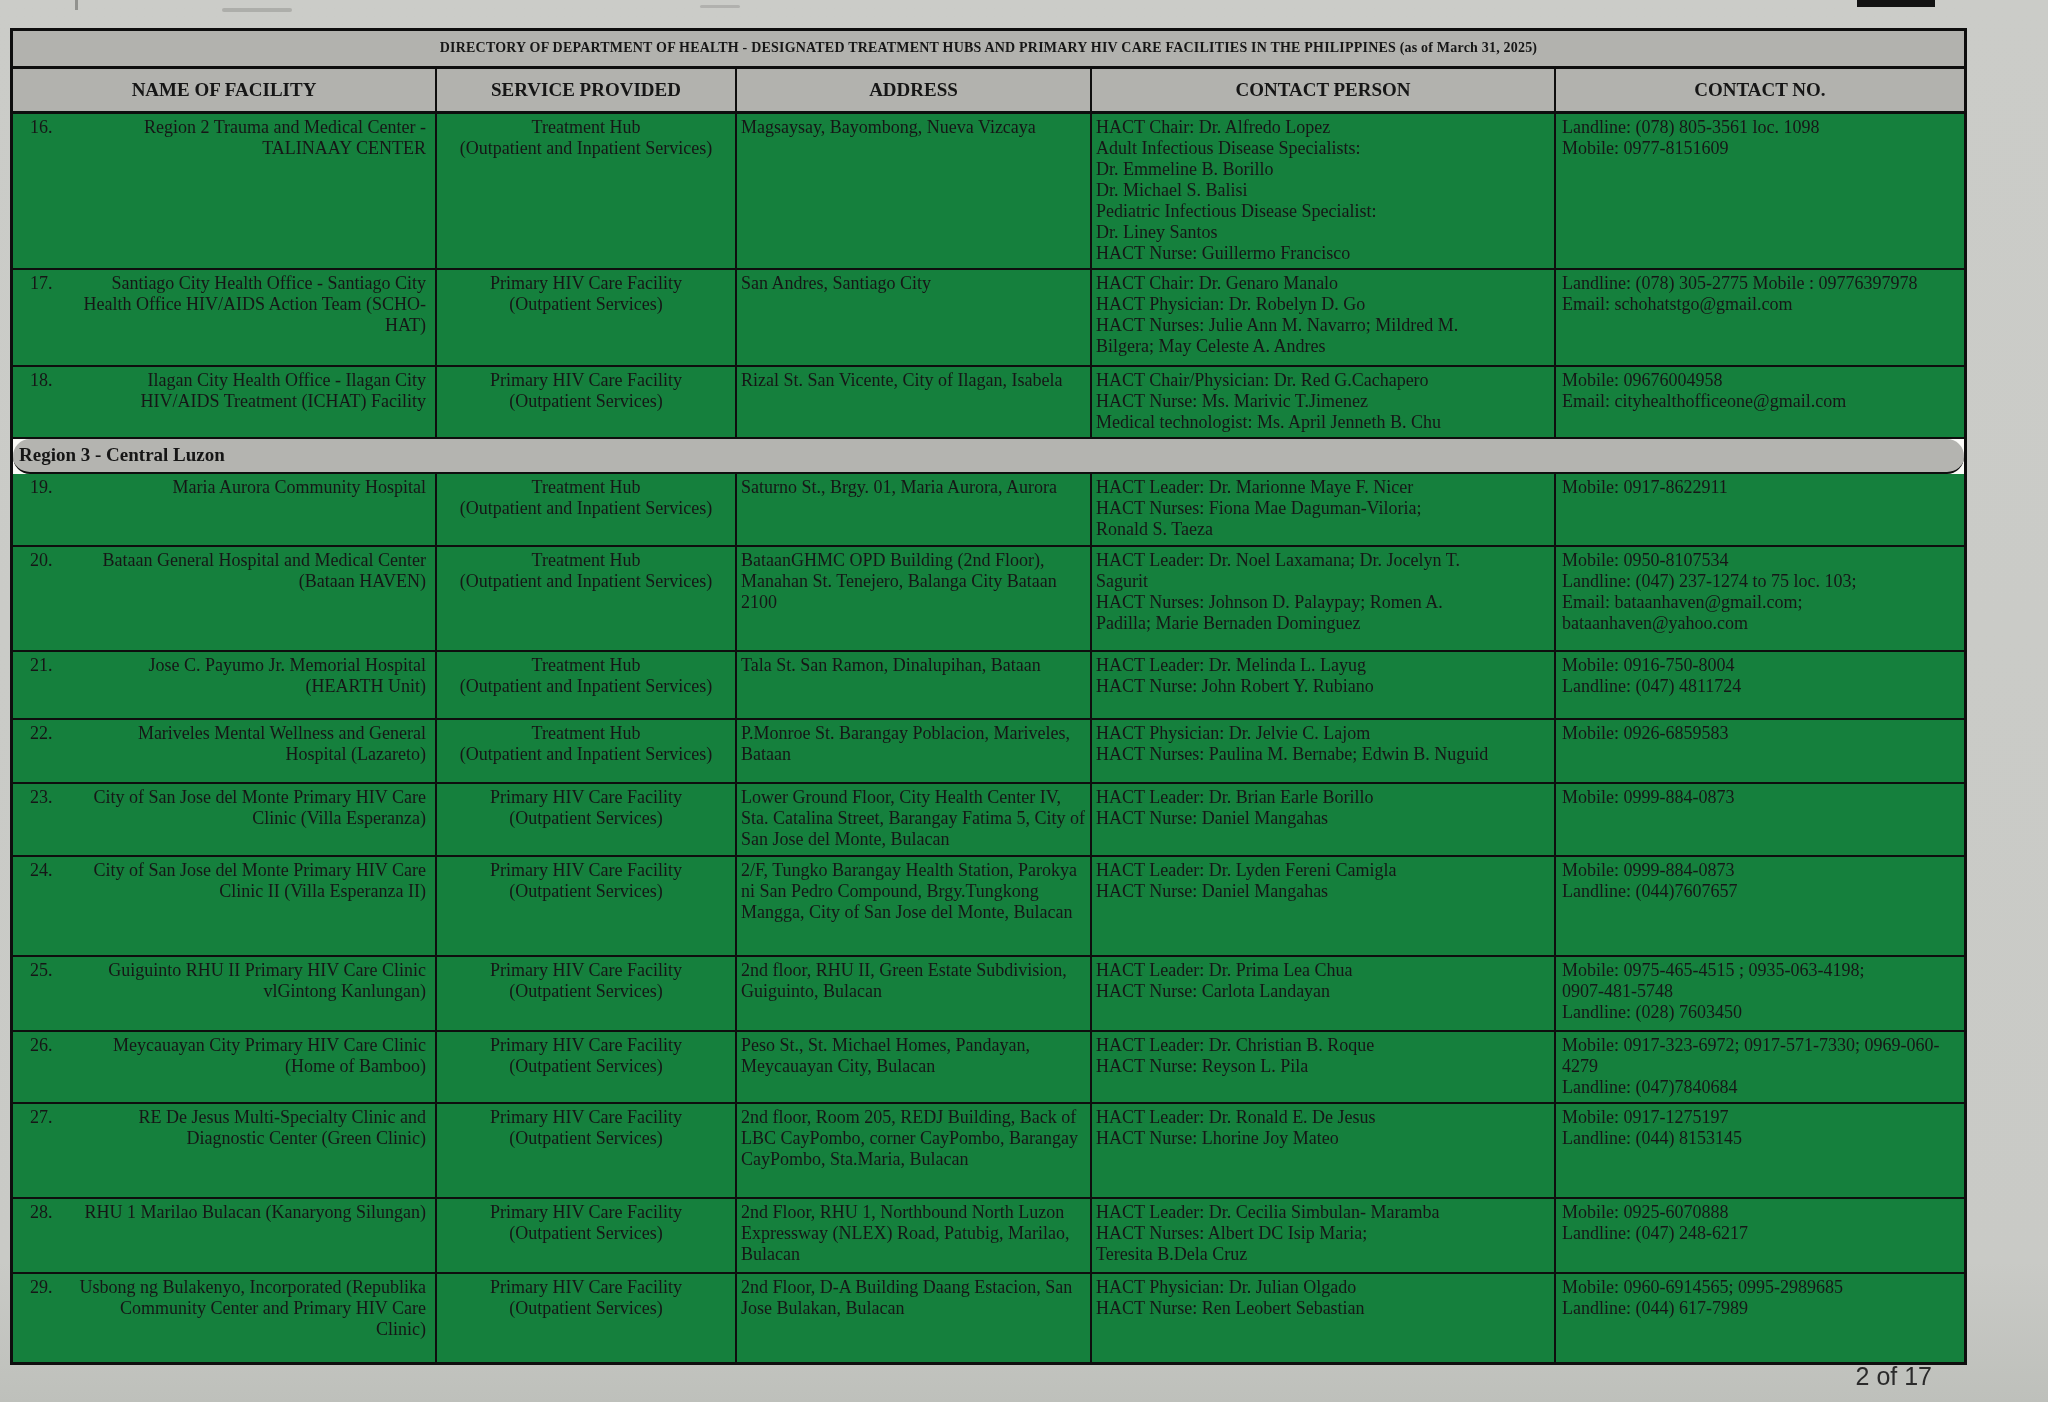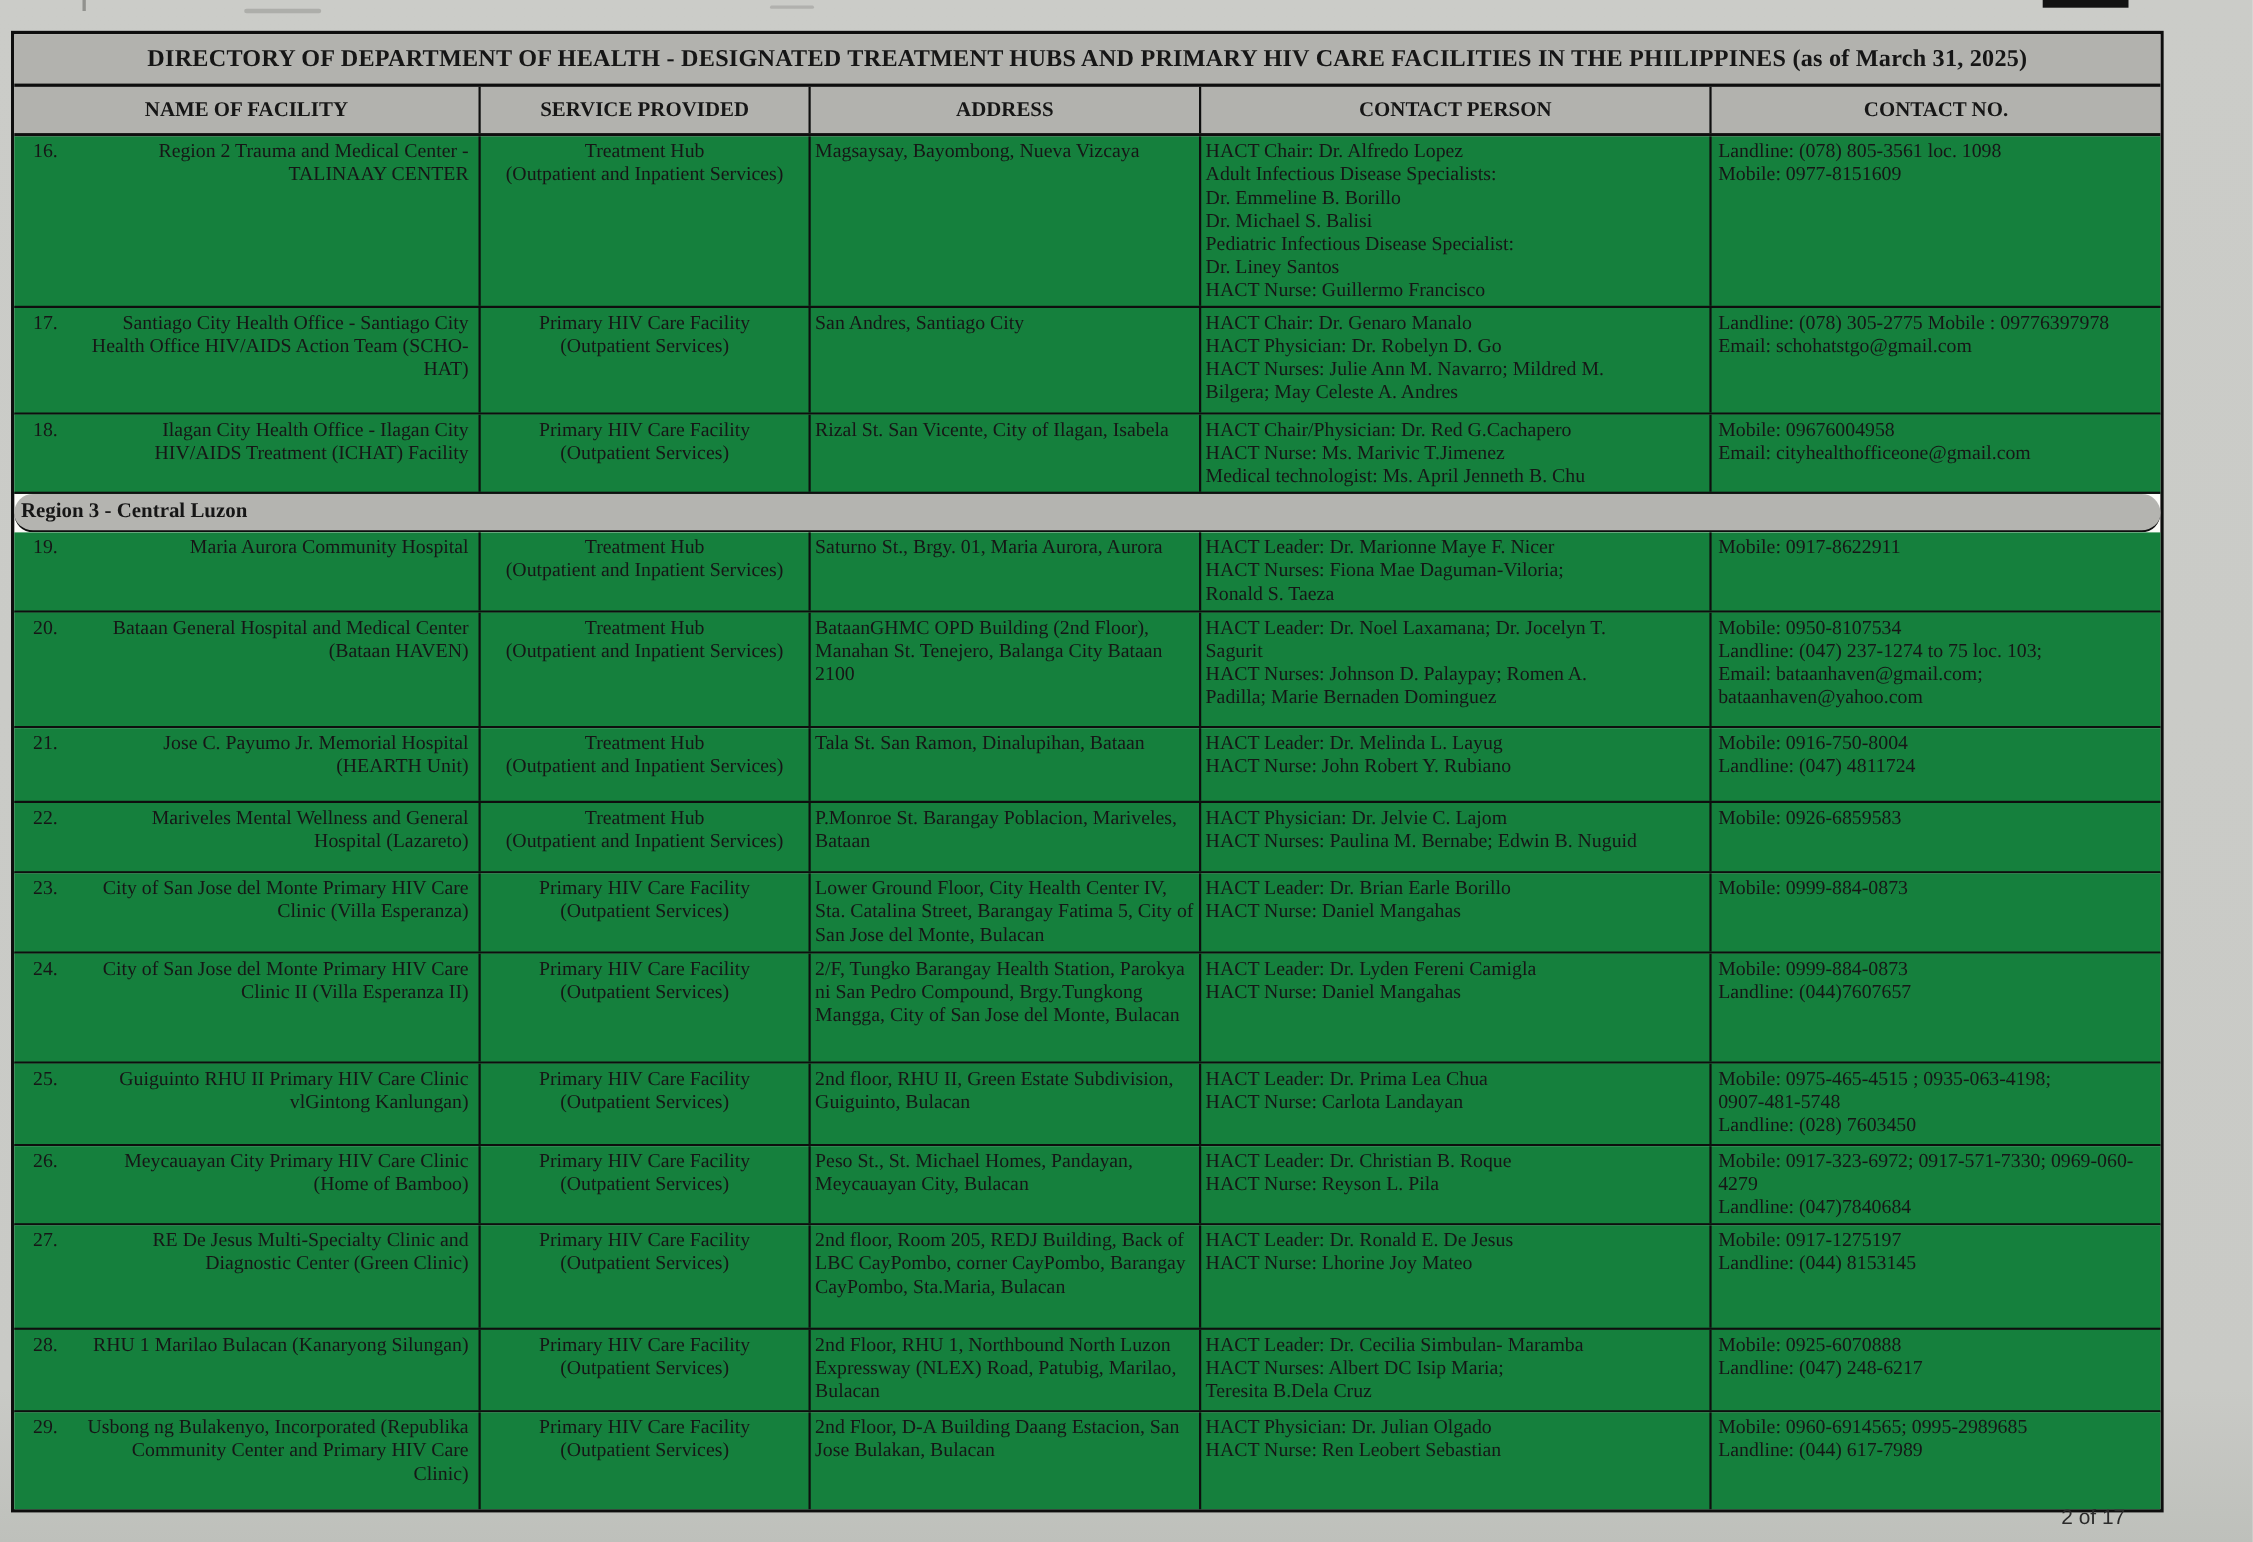--- a/index.html
+++ b/index.html
@@ -15,21 +15,21 @@
   .scan-smudge1{position:absolute;left:222px;top:8px;width:70px;height:4px;background:#8a8a86;opacity:.45;border-radius:2px;}
   .scan-smudge2{position:absolute;left:700px;top:5px;width:40px;height:3px;background:#8a8a86;opacity:.4;border-radius:2px;}
   .scan-tick{position:absolute;left:75px;top:0;width:3px;height:10px;background:#6b6b67;opacity:.6;}
 
   .dtable{
     position:absolute;left:10px;top:28px;width:1957px;
     border:3px solid #0e0e0e;background:#fbfbf8;box-sizing:border-box;
   }
   .title-bar{
     background:#b2b2ae;border-bottom:3px solid #0e0e0e;
-    text-align:center;font-weight:bold;font-size:22px;
+    text-align:center;font-weight:bold;font-size:14px;
     padding:9px 4px 10px;letter-spacing:.2px;
   }
   .header-row{
     display:grid;grid-template-columns:424px 300px 355px 464px 408px;
     background:#b2b2ae;border-bottom:3px solid #0e0e0e;
   }
   .hcell{
     border-right:2px solid #0e0e0e;display:flex;align-items:center;justify-content:center;
     font-weight:bold;font-size:19px;padding:10px 4px;box-sizing:border-box;text-align:center;
   }
@@ -53,21 +53,21 @@
   .c.person{padding-left:4px;padding-right:3px;}
   .c.contact{padding-left:6px;padding-right:2px;}
 
   .section-row{
     background:#b4b4b0;border-bottom:2px solid #0e0e0e;
     font-weight:bold;font-size:19px;padding:5px 12px 6px 6px;box-sizing:border-box;border-radius:17px;
   }
   .footer{
     position:absolute;right:116px;bottom:11px;
     font-family:"Liberation Sans","DejaVu Sans",sans-serif;
-    font-size:19px;color:#2b2b2b;
+    font-size:25px;color:#2b2b2b;
   }
 </style>
 </head>
 <body>
 
 <div class="page">
   <div class="scan-bar"></div>
   <div class="scan-smudge1"></div>
   <div class="scan-smudge2"></div>
   <div class="scan-tick"></div>

